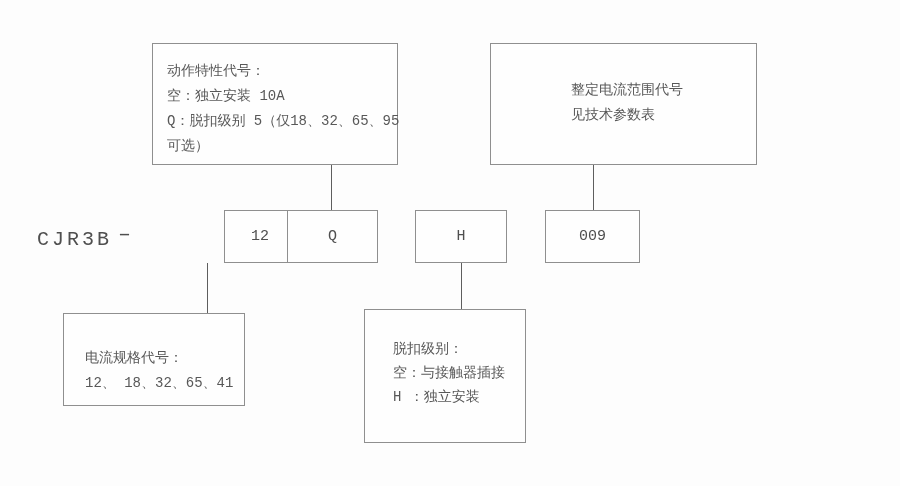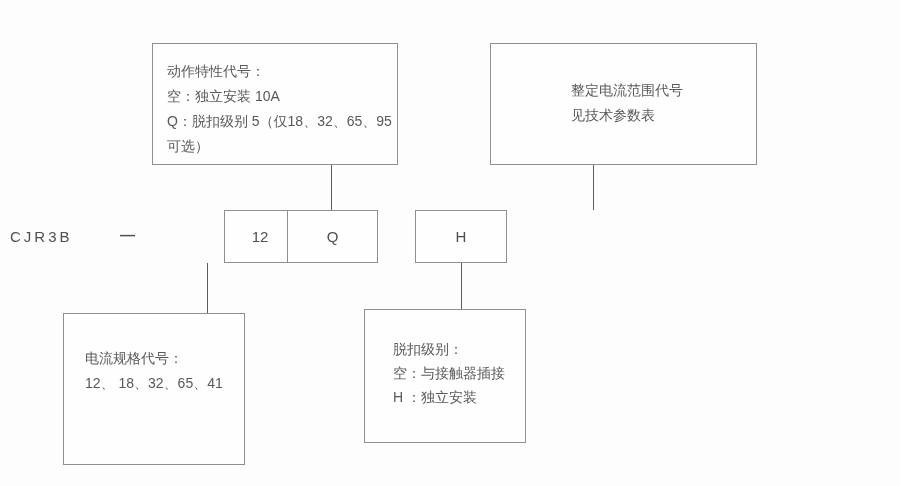--- a/index.html
+++ b/index.html
@@ -5,21 +5,21 @@
   html, body {
     margin: 0;
     padding: 0;
     background: #ffffff;
   }
   #canvas {
     position: relative;
     width: 900px;
     height: 486px;
     background: #fdfdfd;
-    font-family: Liberation Sans, sans-serif;
+    font-family: Liberation Mono, monospace;
     color: #555555;
     overflow: hidden;
   }
   .note-box, .code-box {
     position: absolute;
     background: #fefefe;
     border: 1px solid #8f8f8f;
     box-sizing: border-box;
   }
   .note-box {
@@ -38,23 +38,23 @@
     font-size: 15px;
     color: #4f4f4f;
   }
   .connector {
     position: absolute;
     width: 1px;
     background: #5e5e5e;
   }
   #model-prefix {
     position: absolute;
-    left: 10px;
+    left: 37px;
     top: 228px;
-    font-size: 15px;
+    font-size: 20px;
     letter-spacing: 3px;
     color: #4f4f4f;
     white-space: nowrap;
   }
   #separator-dash {
     position: absolute;
     left: 120px;
     top: 226px;
     font-size: 15px;
     font-weight: bold;
@@ -65,21 +65,21 @@
     left: 152px; top: 43px; width: 246px; height: 122px;
     padding: 15px 8px 0 14px;
   }
   
   #note-current-range {
     left: 490px; top: 43px; width: 267px; height: 122px;
     padding: 34px 8px 0 80px;
   }
   
   #note-current-spec {
-    left: 63px; top: 313px; width: 182px; height: 152px;
+    left: 63px; top: 313px; width: 182px; height: 93px;
     padding: 32px 8px 16px 21px;
   }
   
   #note-mounting {
     left: 364px; top: 309px; width: 162px; height: 134px;
     padding: 27px 8px 0 28px;
     line-height: 24px;
   }
   
   #code-box-12  { left: 176px; top: 210px; width: 72px; height: 53px; margin-left: 48px; }
@@ -108,20 +108,21 @@
     <span class="note-line">整定电流范围代号</span>
     <span class="note-line">见技术参数表</span>
   </div>
 
   <div id="model-prefix">CJR3B</div>
   <div id="separator-dash">—</div>
 
   <div class="code-box" id="code-box-12">12</div>
   <div class="code-box" id="code-box-q">Q</div>
   <div class="code-box" id="code-box-h">H</div>
+  <div class="code-box" id="code-box-009">009</div>
 
   <div class="note-box" id="note-current-spec">
     <span class="note-line">电流规格代号：</span>
     <span class="note-line">12、 18、32、65、41</span>
   </div>
 
   <div class="note-box" id="note-mounting">
     <span class="note-line">脱扣级别：</span>
     <span class="note-line">空：与接触器插接</span>
     <span class="note-line">H ：独立安装</span>

